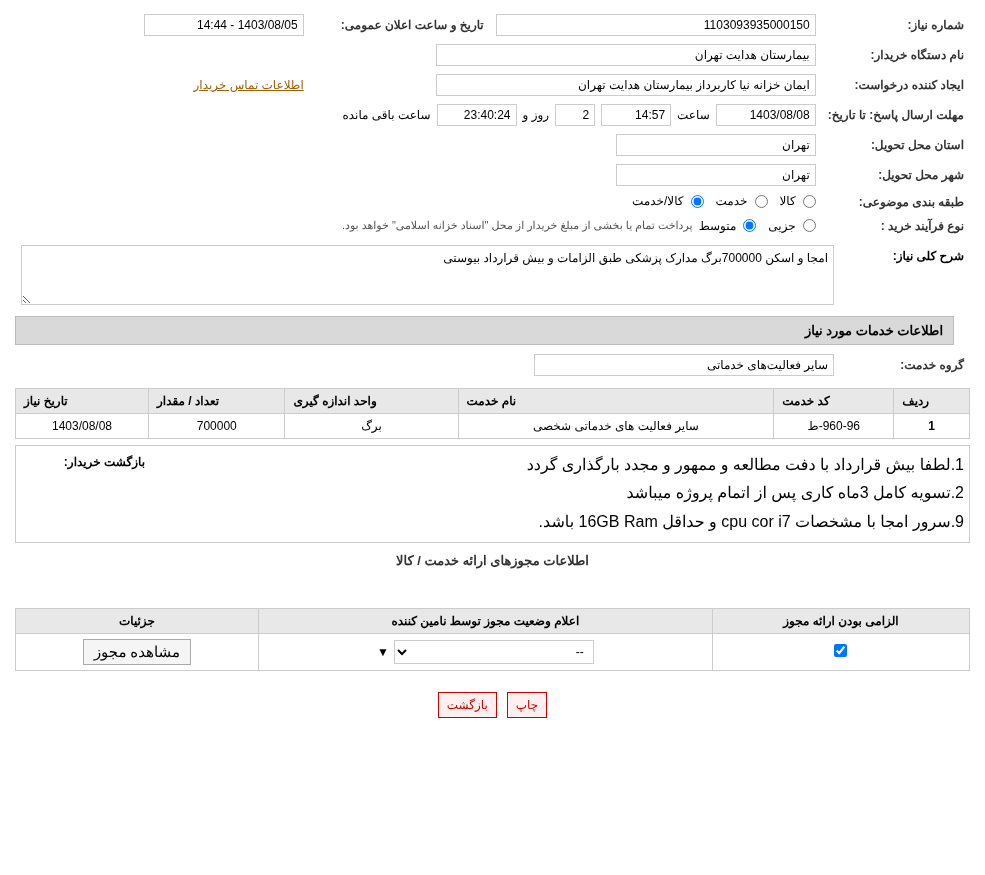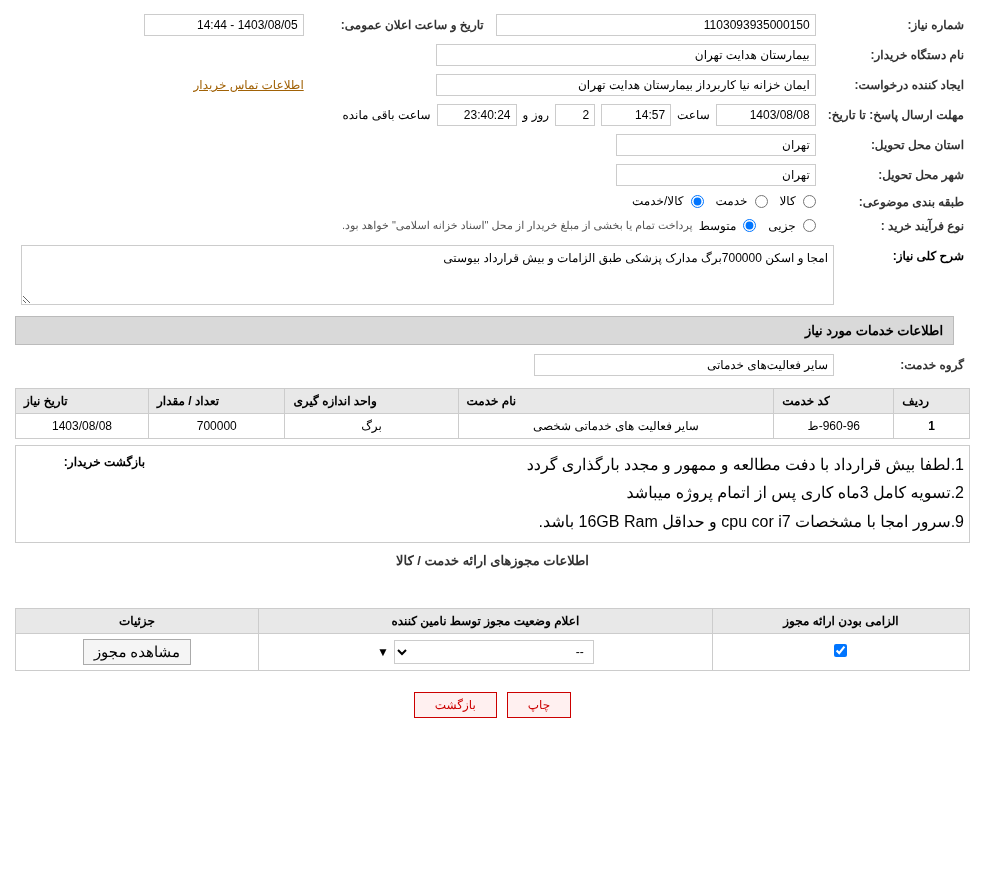--- a/index.html
+++ b/index.html
@@ -129,21 +129,21 @@
       padding: 5px 8px;
       text-align: center;
       font-weight: bold;
     }
     .permit-table td {
       border: 1px solid #ccc;
       padding: 5px 8px;
       text-align: center;
     }
     .btn {
-      padding: 5px 20px;
+      padding: 5px 8px;
       border: 1px solid #888;
       cursor: pointer;
       font-family: Tahoma, Arial, sans-serif;
       font-size: 12px;
       background: #f0f0f0;
     }
     .btn-red {
       background: #fff0f0;
       border: 1px solid #c00;
       color: #c00;

